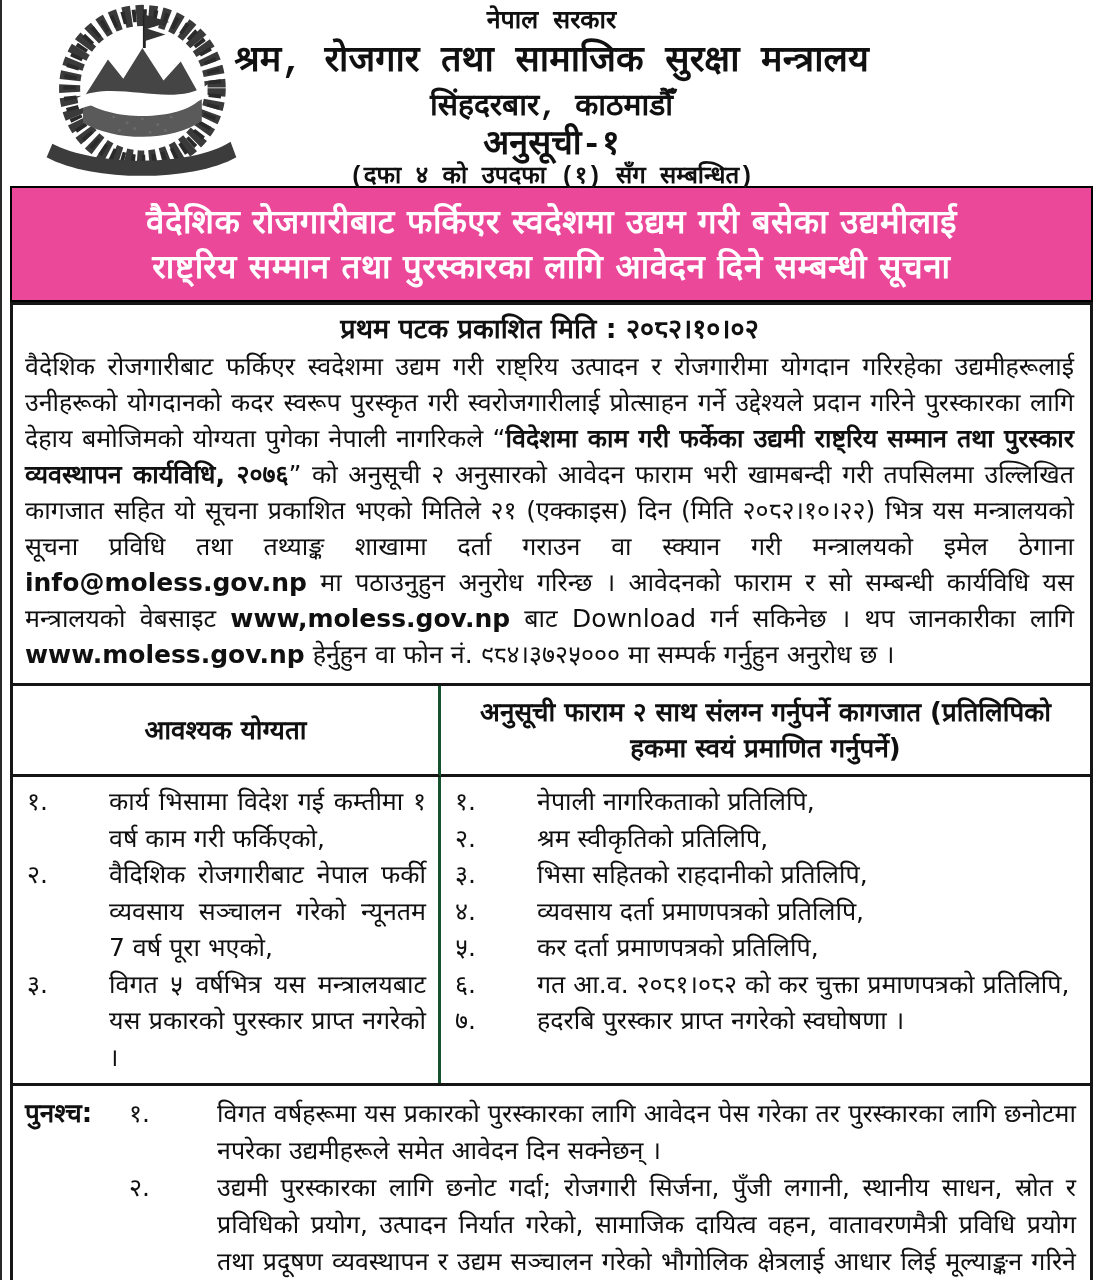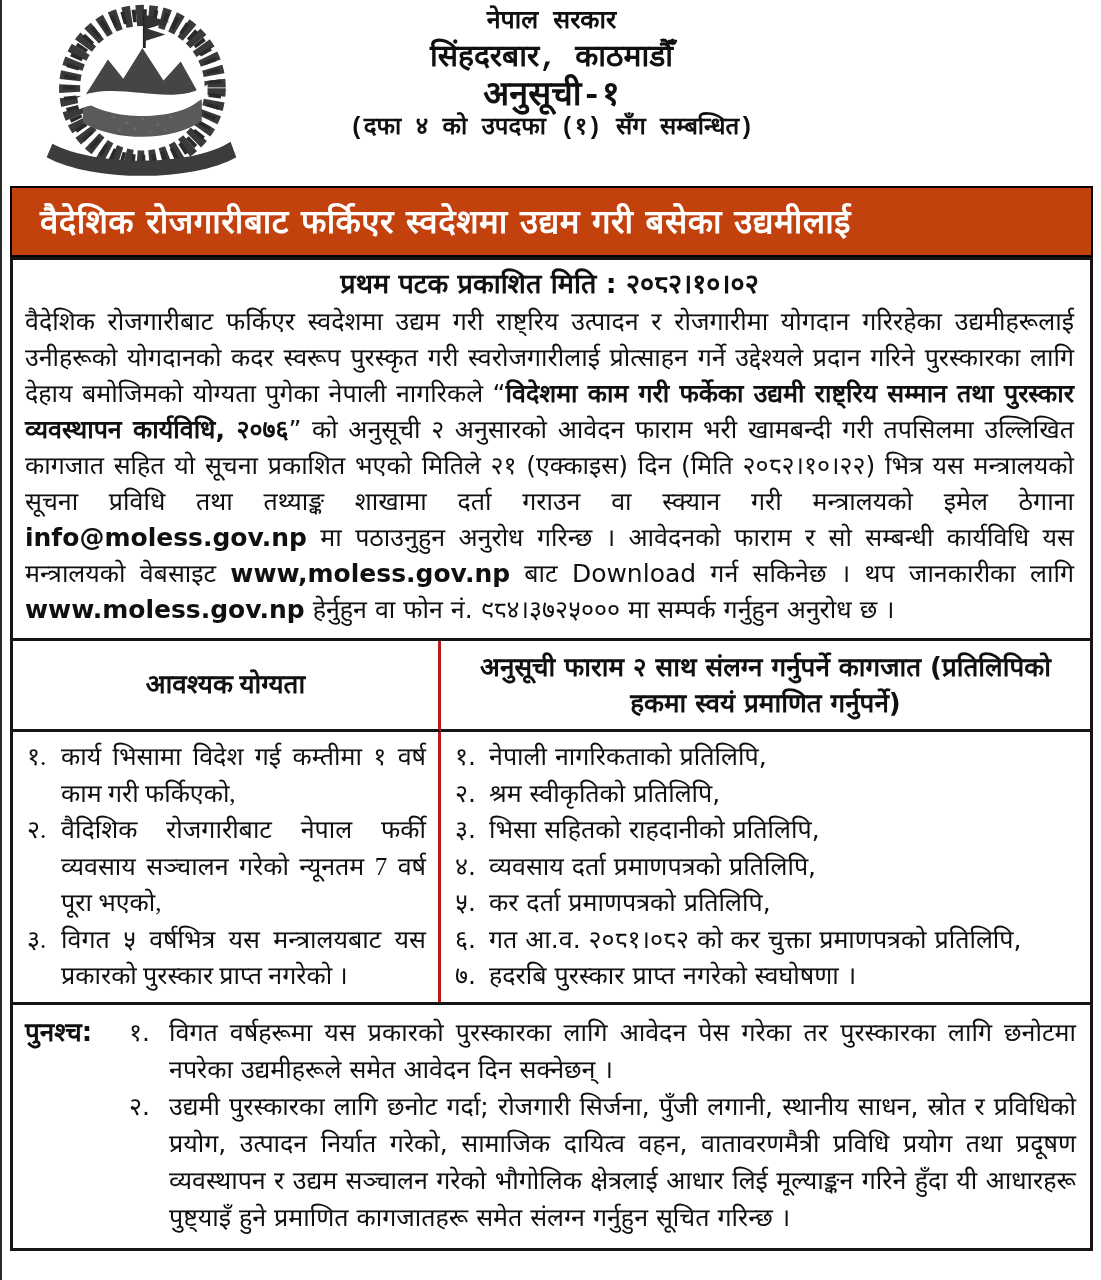--- a/index.html
+++ b/index.html
@@ -16,43 +16,43 @@
   .header { position:relative; text-align:center; padding-top:6px; height:186px;font-family:Liberation Mono, monospace; }
   .emblem { position:absolute; left:16px; top:2px; width:252px; height:182px; }
   .h-gov    { font-size:25px; font-weight:bold; line-height:31px; }
   .h-min    { font-size:36px; font-weight:bold; line-height:49px; }
   .h-addr   { font-size:30px; font-weight:bold; line-height:42px; }
   .h-sched  { font-size:34px; font-weight:bold; line-height:34px; }
   .h-clause { font-size:24px; font-weight:bold; line-height:30px; }
 
   
   .banner {
-    background:#c2410c; color:#ffffff; text-align:left;
+    background:#ec4899; color:#ffffff; text-align:center;
     padding:11px 28px; border:2px solid #000;
   }
   .banner .bl { font-size:33px; font-weight:bold; line-height:45px; letter-spacing:.5px; }
 
   
   .notice-box { border:3px solid #151515; border-top:3px solid #151515; padding:4px 16px 10px 12px; }
   .date-line  { text-align:center; font-weight:bold; font-size:27px; line-height:40px; }
   .body-par   { font-size:25px; line-height:36px; text-align:justify; }
   .b { font-weight:bold; }
 
   
   .req-table { display:grid; grid-template-columns:428px 1fr; border:3px solid #151515; border-top:none; }
   .th {
     font-weight:bold; text-align:center; font-size:26px; line-height:36px;
     border-bottom:3px solid #151515; padding:8px 30px;
     display:flex; align-items:center; justify-content:center;
   }
-  .col1 { border-right:3px solid #b91c1c;font-family:Liberation Serif, serif; }
+  .col1 { border-right:3px solid #14532d; }
   .cell { padding:7px 8px 7px 12px; }
   .li  { display:flex; font-size:25px; line-height:36.5px; }
   .li .num { flex:none; width:36px; padding-left:2px; }
-  .li .txt { flex:1; }
+  .li .txt { flex:1;margin-left:48px; }
   .cell-qual .li .txt { text-align:justify; padding-right:4px; }
 
   
   .postscript { border:3px solid #151515; border-top:none; padding:9px 14px 12px 12px; display:flex; }
   .ps-label { flex:none; width:96px; font-weight:bold; font-size:26px; line-height:37px; }
   .ps-items { flex:1; }
   .ps-items .li { font-size:25px; line-height:37px; }
   .ps-items .li .num { width:48px; padding-left:8px; }
   .ps-items .li .txt { text-align:justify; }
 </style>
@@ -88,27 +88,29 @@
         </g>
 
         <path d="M122 14 L122 48" stroke="#222" stroke-width="3"></path>
         <path d="M122 13 L148 21 L122 29 Z" fill="#333"></path>
         <path d="M122 27 L144 34 L122 41 Z" fill="#333"></path>
 
         <path d="M26 148 C72 172 172 172 212 146 L218 162 C172 188 68 188 20 162 Z" fill="#3c3c3c"></path>
       </svg>
     </div>
     <div class="h-gov">नेपाल सरकार</div>
+    <div class="h-min">श्रम, रोजगार तथा सामाजिक सुरक्षा मन्त्रालय</div>
     <div class="h-addr">सिंहदरबार, काठमाडौँ</div>
     <div class="h-sched">अनुसूची-१</div>
     <div class="h-clause">(दफा ४ को उपदफा (१) सँग सम्बन्धित)</div>
   </div>
 
   <div class="banner">
     <div class="bl">वैदेशिक रोजगारीबाट फर्किएर स्वदेशमा उद्यम गरी बसेका उद्यमीलाई</div>
+    <div class="bl">राष्ट्रिय सम्मान तथा पुरस्कारका लागि आवेदन दिने सम्बन्धी सूचना</div>
   </div>
 
   <div class="notice-box">
     <div class="date-line">प्रथम पटक प्रकाशित मिति : २०८२।१०।०२</div>
     <div class="body-par"><span>वैदेशिक रोजगारीबाट फर्किएर स्वदेशमा उद्यम गरी राष्ट्रिय उत्पादन र रोजगारीमा योगदान गरिरहेका उद्यमीहरूलाई उनीहरूको योगदानको कदर स्वरूप पुरस्कृत गरी स्वरोजगारीलाई प्रोत्साहन गर्ने उद्देश्यले प्रदान गरिने पुरस्कारका लागि देहाय बमोजिमको योग्यता पुगेका नेपाली नागरिकले “</span><span class="b">विदेशमा काम गरी फर्केका उद्यमी राष्ट्रिय सम्मान तथा पुरस्कार व्यवस्थापन कार्यविधि, २०७६</span><span>” को अनुसूची २ अनुसारको आवेदन फाराम भरी खामबन्दी गरी तपसिलमा उल्लिखित कागजात सहित यो सूचना प्रकाशित भएको मितिले २१ (एक्काइस) दिन (मिति २०८२।१०।२२) भित्र यस मन्त्रालयको सूचना प्रविधि तथा तथ्याङ्क शाखामा दर्ता गराउन वा स्क्यान गरी मन्त्रालयको इमेल ठेगाना </span><span class="b">info@moless.gov.np</span><span> मा पठाउनुहुन अनुरोध गरिन्छ । आवेदनको फाराम र सो सम्बन्धी कार्यविधि यस मन्त्रालयको वेबसाइट </span><span class="b">www,moless.gov.np</span><span> बाट Download गर्न सकिनेछ । थप जानकारीका लागि </span><span class="b">www.moless.gov.np</span><span> हेर्नुहुन वा फोन नं. ९८४।३७२५००० मा सम्पर्क गर्नुहुन अनुरोध छ ।</span></div>
   </div>
 
   <div class="req-table">
     <div class="th col1">आवश्यक योग्यता</div>
     <div class="th">अनुसूची फाराम २ साथ संलग्न गर्नुपर्ने कागजात (प्रतिलिपिको हकमा स्वयं प्रमाणित गर्नुपर्ने)</div>

